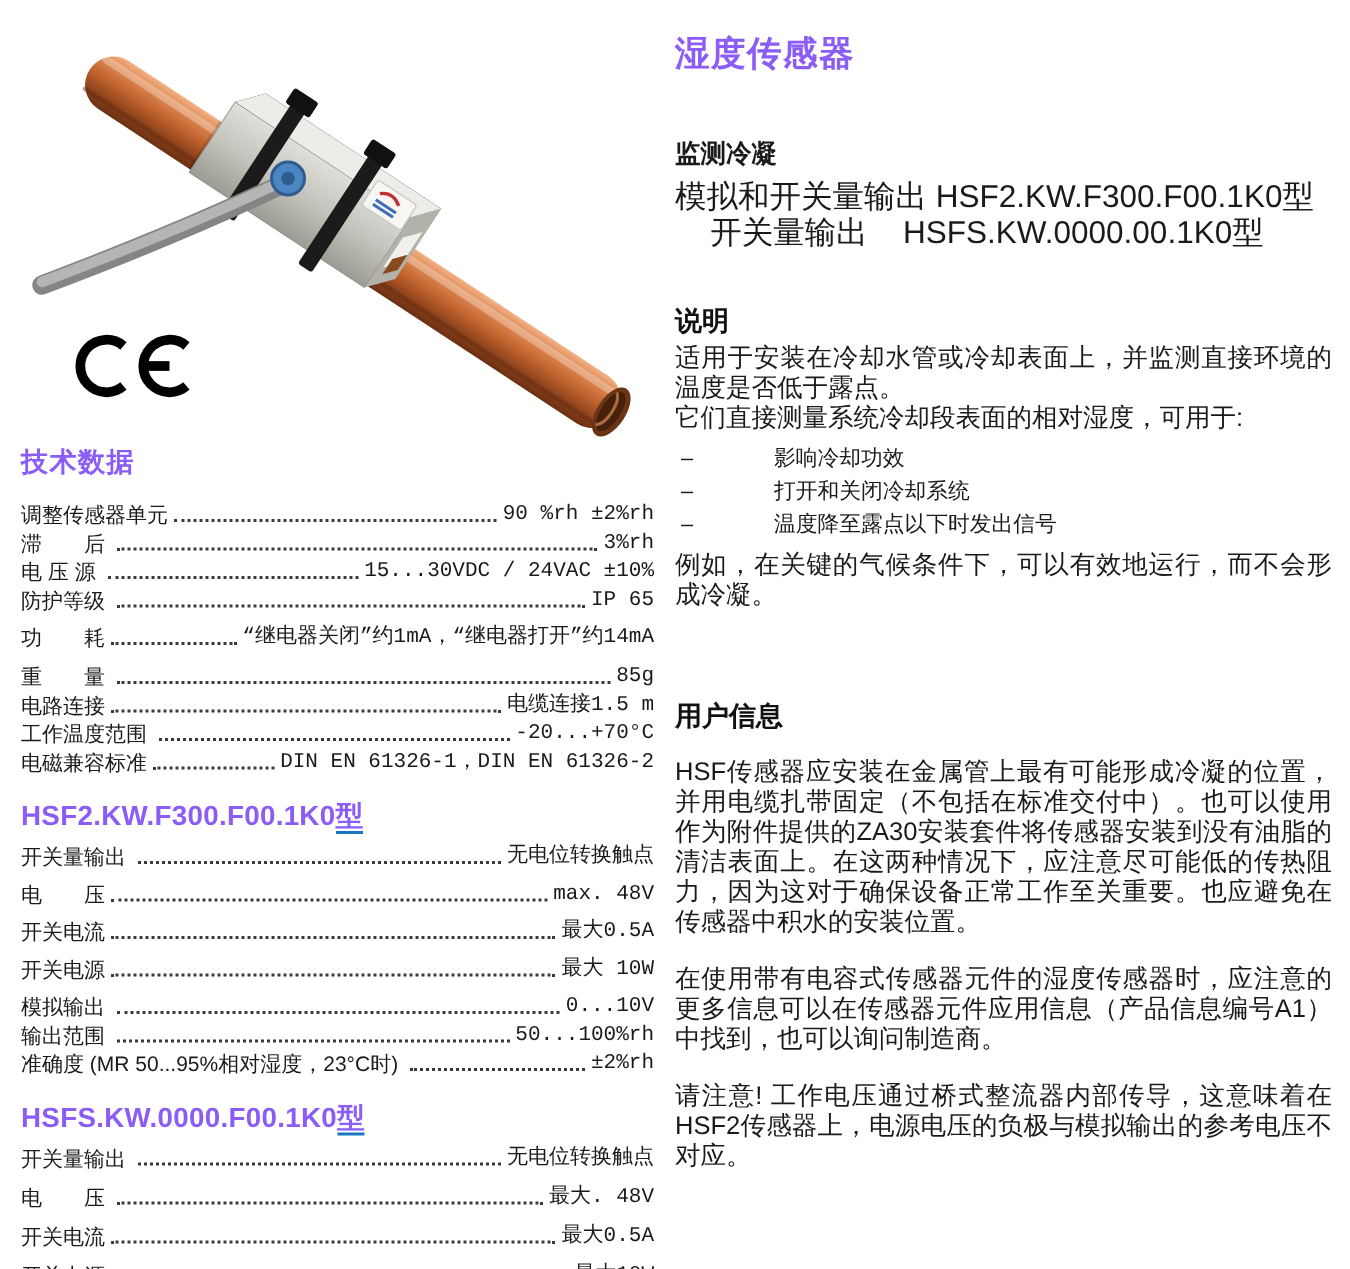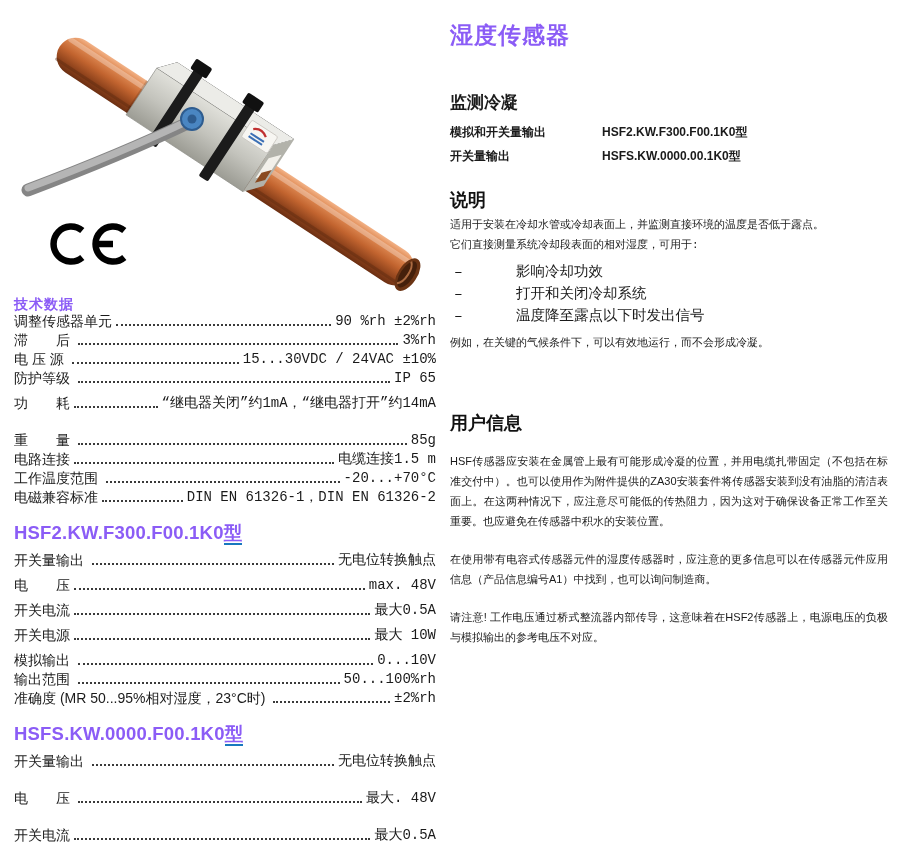--- a/index.html
+++ b/index.html
@@ -6,41 +6,41 @@
   .page{
     position:relative;width:900px;height:846px;background:#ffffff;overflow:hidden;
     font-family:"Liberation Sans","DejaVu Sans",sans-serif;color:#1a1a1a;
   }
   
   .photo{position:absolute;left:14px;top:4px;width:410px;height:292px;}
   .sr{position:absolute;width:1px;height:1px;overflow:hidden;clip:rect(0 0 0 0);white-space:nowrap;}
   
   .left-col{position:absolute;left:14px;top:296px;width:422px;}
   .h-blue{color:#8b5cf6;font-weight:bold;margin:0;}
-  .h-tech{font-size:14px;letter-spacing:1px;}
+  .h-tech{font-size:18px;letter-spacing:1px;margin-bottom:16px;}
   .h-model{font-size:18.5px;margin-top:15px;margin-bottom:8px;letter-spacing:.2px;}
   .h-model .suffix{border-bottom:2px solid #1878be;padding-bottom:0px;}
   .spec-row{display:flex;align-items:flex-end;font-size:14px;line-height:15px;margin-bottom:4px;}
   .spec-label{white-space:pre;flex:0 0 auto;}
   .spec-value{white-space:pre;flex:0 0 auto;font-family:Liberation Mono, monospace;}
   .leader{flex:1 1 auto;min-width:10px;border-bottom:2px dotted #3a3a3a;margin:0 4px;position:relative;top:-3px;}
   .gap-lg{margin-top:10px;}
-  .gap-md{margin-top:22px;}
+  .gap-md{margin-top:11px;}
   .tall{margin-bottom:10px;}
   
   .right-col{position:absolute;left:450px;top:20px;width:438px;}
   .h-title{font-size:23px;letter-spacing:1px;margin-bottom:40px;}
   .monitor{font-size:17px;font-weight:bold;margin-bottom:6px;}
-  .model-line{display:flex;font-size:12px;font-weight:bold;line-height:24px;}
+  .model-line{display:flex;font-size:21px;font-weight:normal;line-height:24px;text-align:center;}
   .model-line .ml-label{flex:0 0 152px;white-space:pre;}
   .section{margin-top:0;}
-  .sec-desc{margin-top:20px;font-family:Liberation Mono, monospace;}
+  .sec-desc{margin-top:34px;}
   .sec-user{margin-top:58px;}
   .h-sec{font-size:18px;font-weight:bold;color:#111;margin:0 0 3px 0;}
-  .para{font-size:11px;line-height:20px;margin:0;text-align:justify;}
+  .para{font-size:17px;line-height:20px;margin:0;text-align:justify;}
   .para + .para{margin-top:18px;}
   .bullets{margin:6px 0 4px 0;}
   .bullet{display:flex;font-size:14.5px;line-height:22px;}
   .bullet .dash{flex:0 0 62px;padding-left:4px;}
   .after-bullets{margin-top:6px;}
 </style>
 </head>
 <body>
 
 <div class="page">

